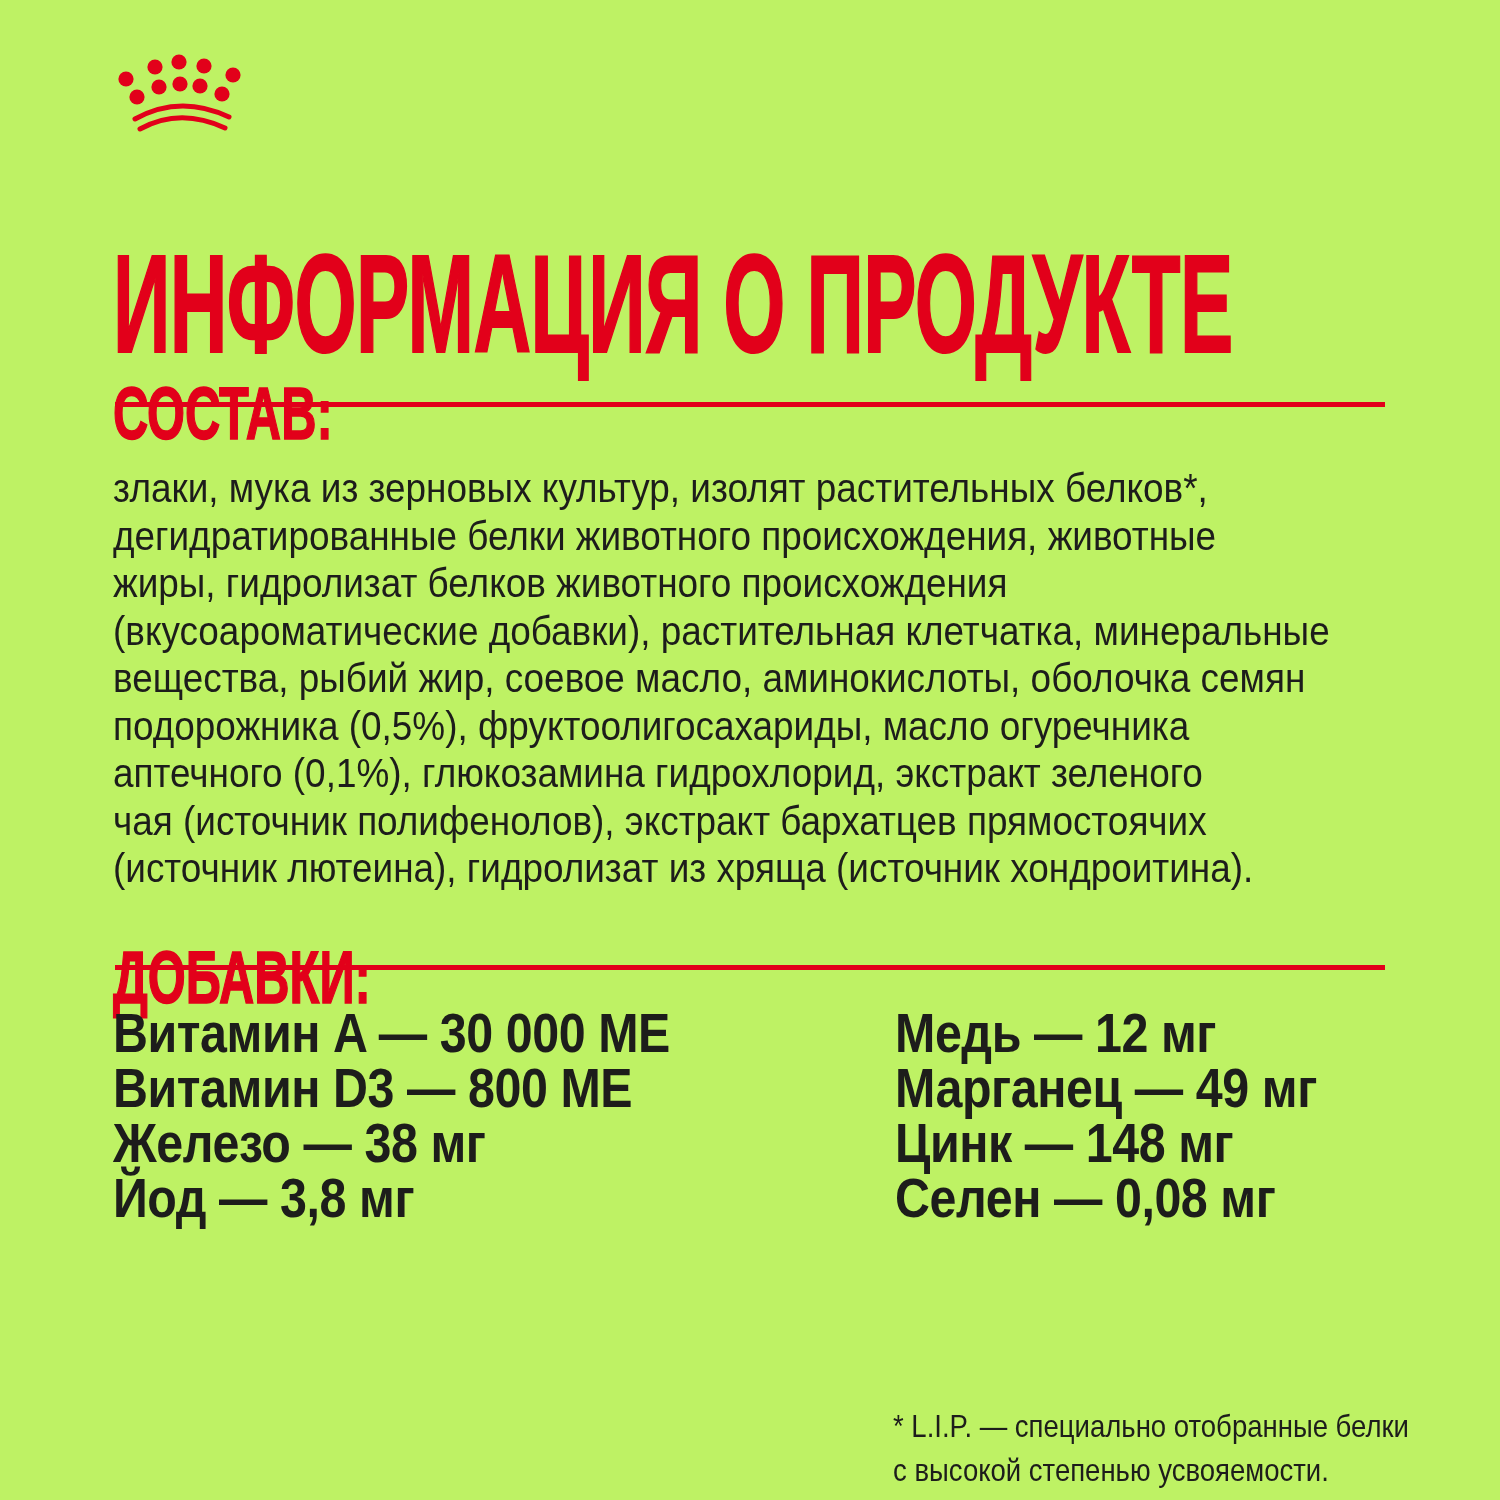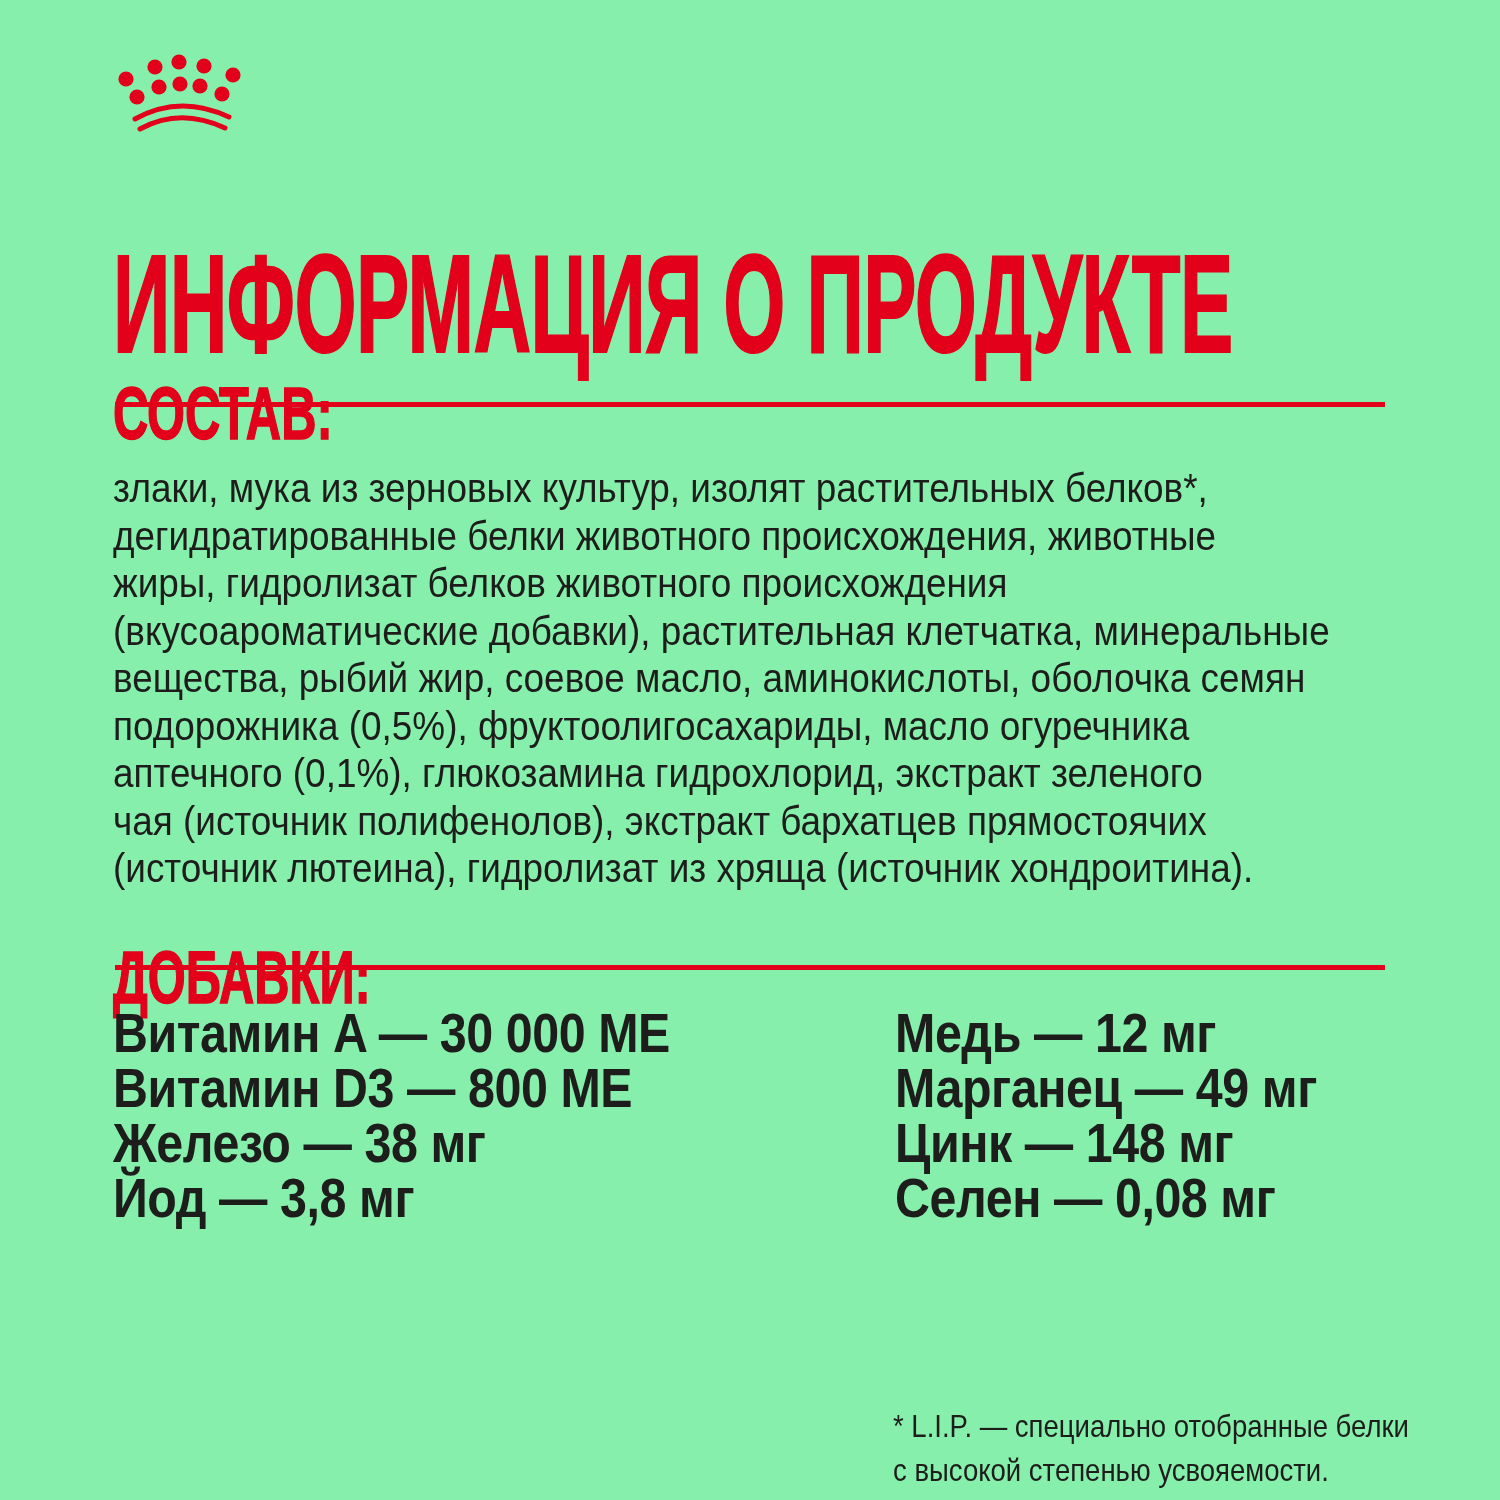--- a/index.html
+++ b/index.html
@@ -1,19 +1,19 @@
 <!DOCTYPE html>
 <html lang="ru"><head>
 <meta charset="utf-8">
 <style>
   html,body{margin:0;padding:0;background:#fff;}
   .page{
     position:relative;
     width:1500px;height:1500px;
-    background:#86efac;
+    background:#bef264;
     overflow:hidden;
     font-family:"Liberation Sans",sans-serif;
     color:#1d1d1b;
   }
   .abs{position:absolute;}
 
   
   .crown{left:112px;top:46px;width:135px;height:90px;}
 
   

